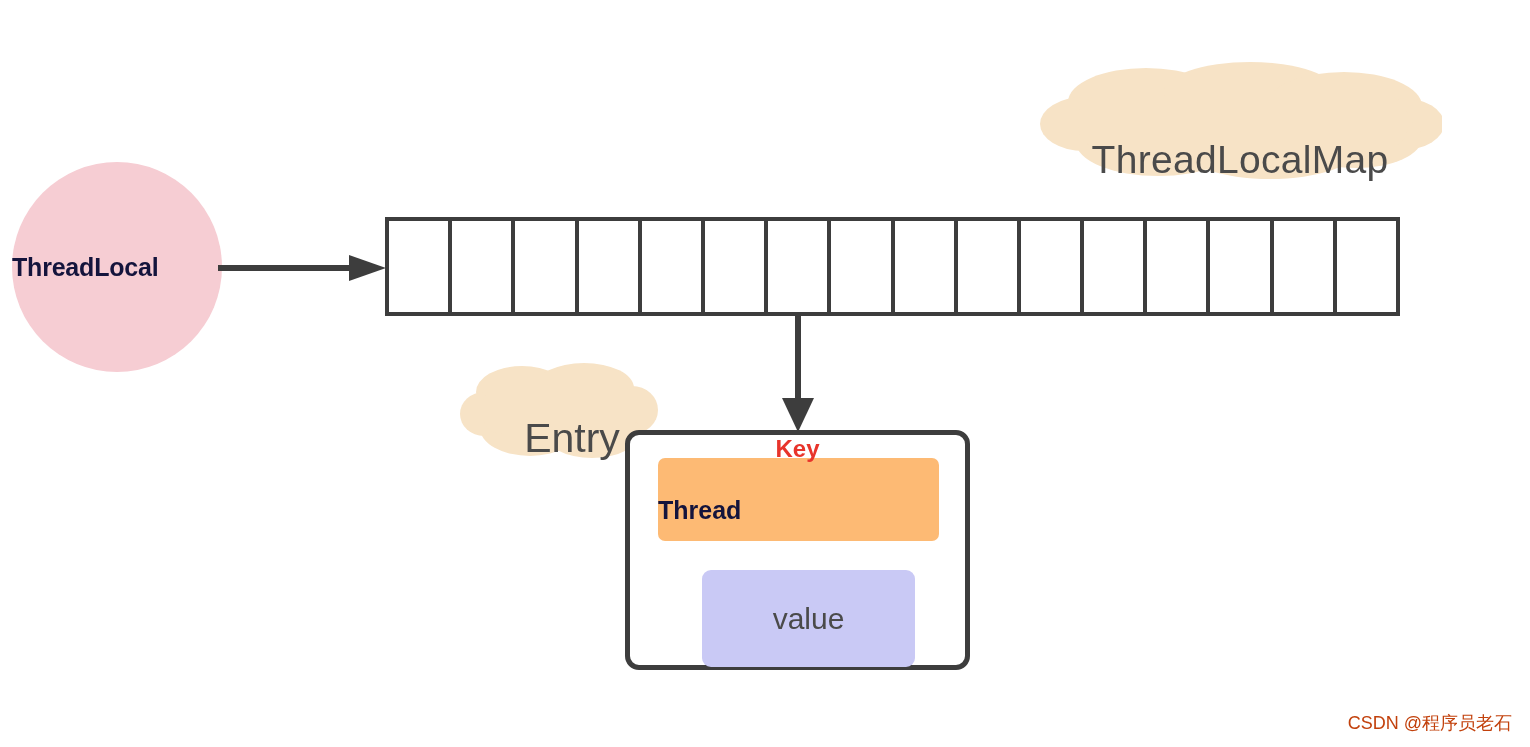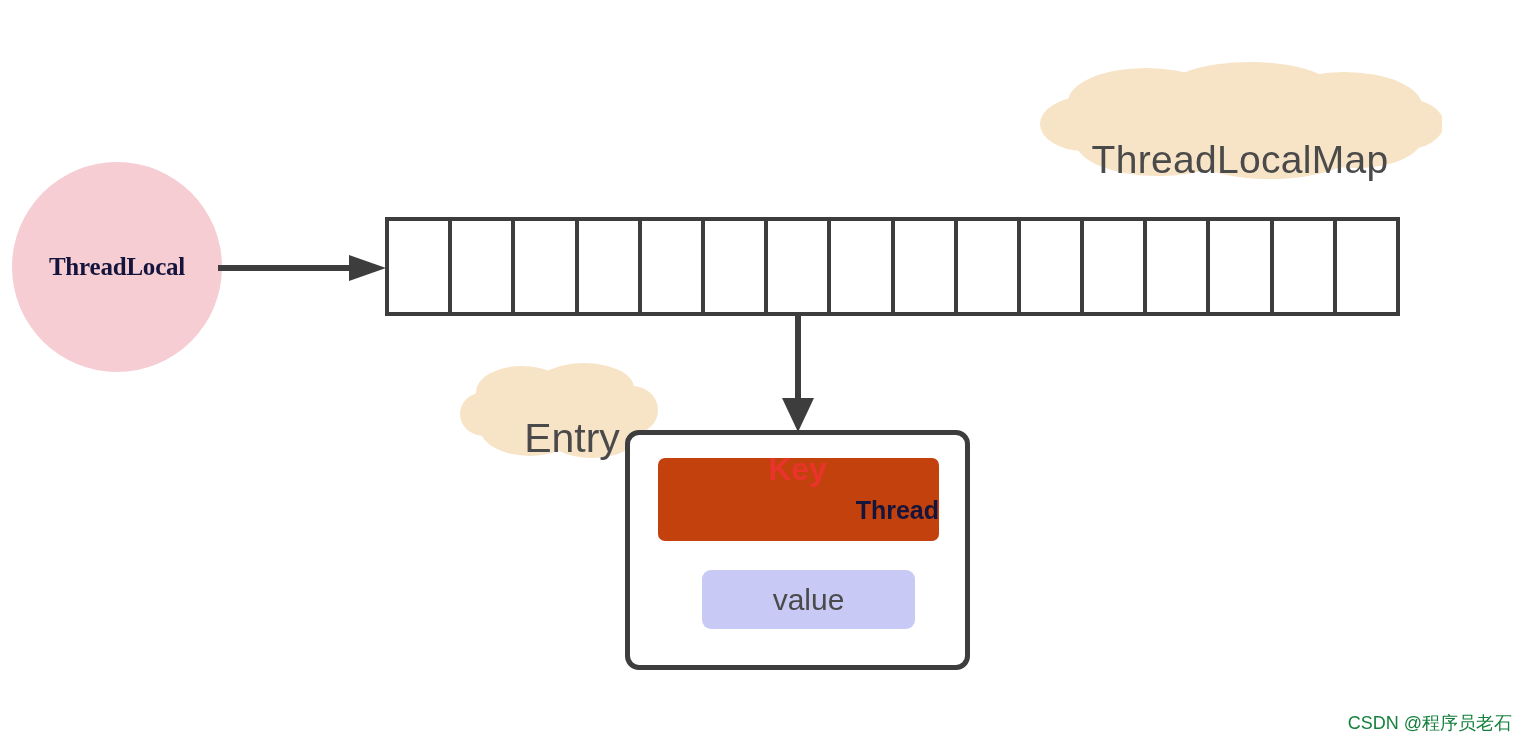--- a/index.html
+++ b/index.html
@@ -23,22 +23,21 @@
   #threadlocal-node {
     position: absolute;
     left: 12px;
     top: 162px;
     width: 210px;
     height: 210px;
     border-radius: 50%;
     background: #f6cdd3;
     display: flex;
     align-items: center;
-    justify-content: center;
-    font-family: Liberation Serif, serif;
+    justify-content: flex-start;
   }
   #threadlocal-label {
     font-size: 25px;
     font-weight: bold;
     color: #14143c;
     letter-spacing: -0.2px;
     white-space: nowrap;
   }
 
   
@@ -128,70 +127,70 @@
     height: 240px;
     box-sizing: border-box;
     border: 5px solid #3d3d3d;
     border-radius: 14px;
     background: #ffffff;
   }
   #key-label {
     position: absolute;
     left: 0;
     right: 0;
-    top: 16px;
+    top: 0;
     text-align: center;
-    font-size: 32px;
+    font-size: 24px;
     font-weight: bold;
     color: #e8342b;
     z-index: 3;
   }
   #thread-slot {
     position: absolute;
     left: 28px;
     top: 23px;
     width: 281px;
     height: 83px;
-    background: #c2410c;
+    background: #fdba74;
     border-radius: 7px;
     display: flex;
     align-items: center;
-    justify-content: flex-end;
+    justify-content: flex-start;
     z-index: 2;
   }
   #thread-label {
     font-size: 25px;
     font-weight: bold;
     color: #14143c;
     margin-top: 22px;
   }
   #value-slot {
     position: absolute;
     left: 72px;
     top: 135px;
     width: 213px;
-    height: 59px;
+    height: 97px;
     background: #c9c9f5;
     border-radius: 9px;
     display: flex;
     align-items: center;
     justify-content: center;
   }
   #value-label {
     font-size: 30px;
     color: #4a4a4a;
   }
 
   
   #watermark {
     position: absolute;
     right: 18px;
     bottom: 12px;
     font-size: 18px;
-    color: #15803d;
+    color: #c2410c;
     white-space: nowrap;
   }
 </style>
 </head>
 <body>
 
 <div id="canvas">
 
   <div id="threadlocal-node">
     <span id="threadlocal-label">ThreadLocal</span>

